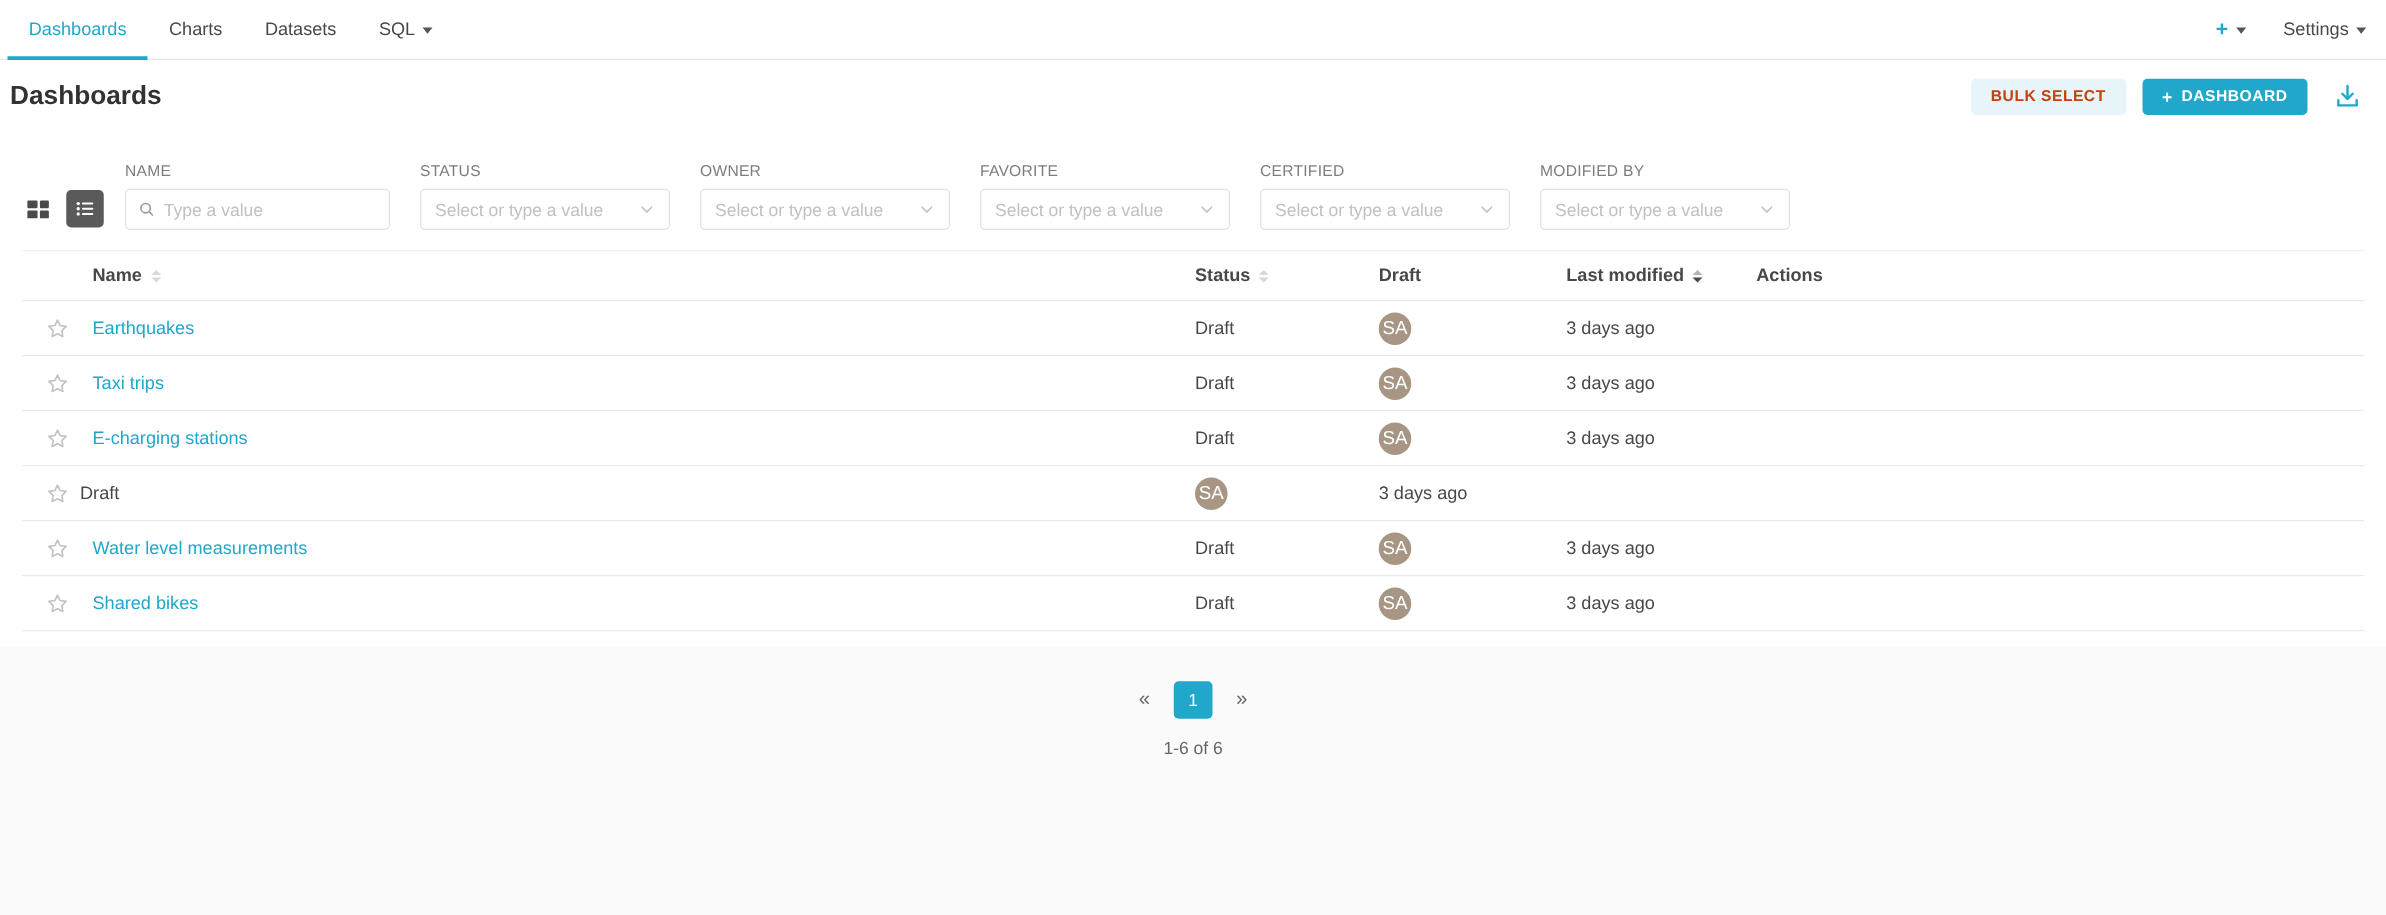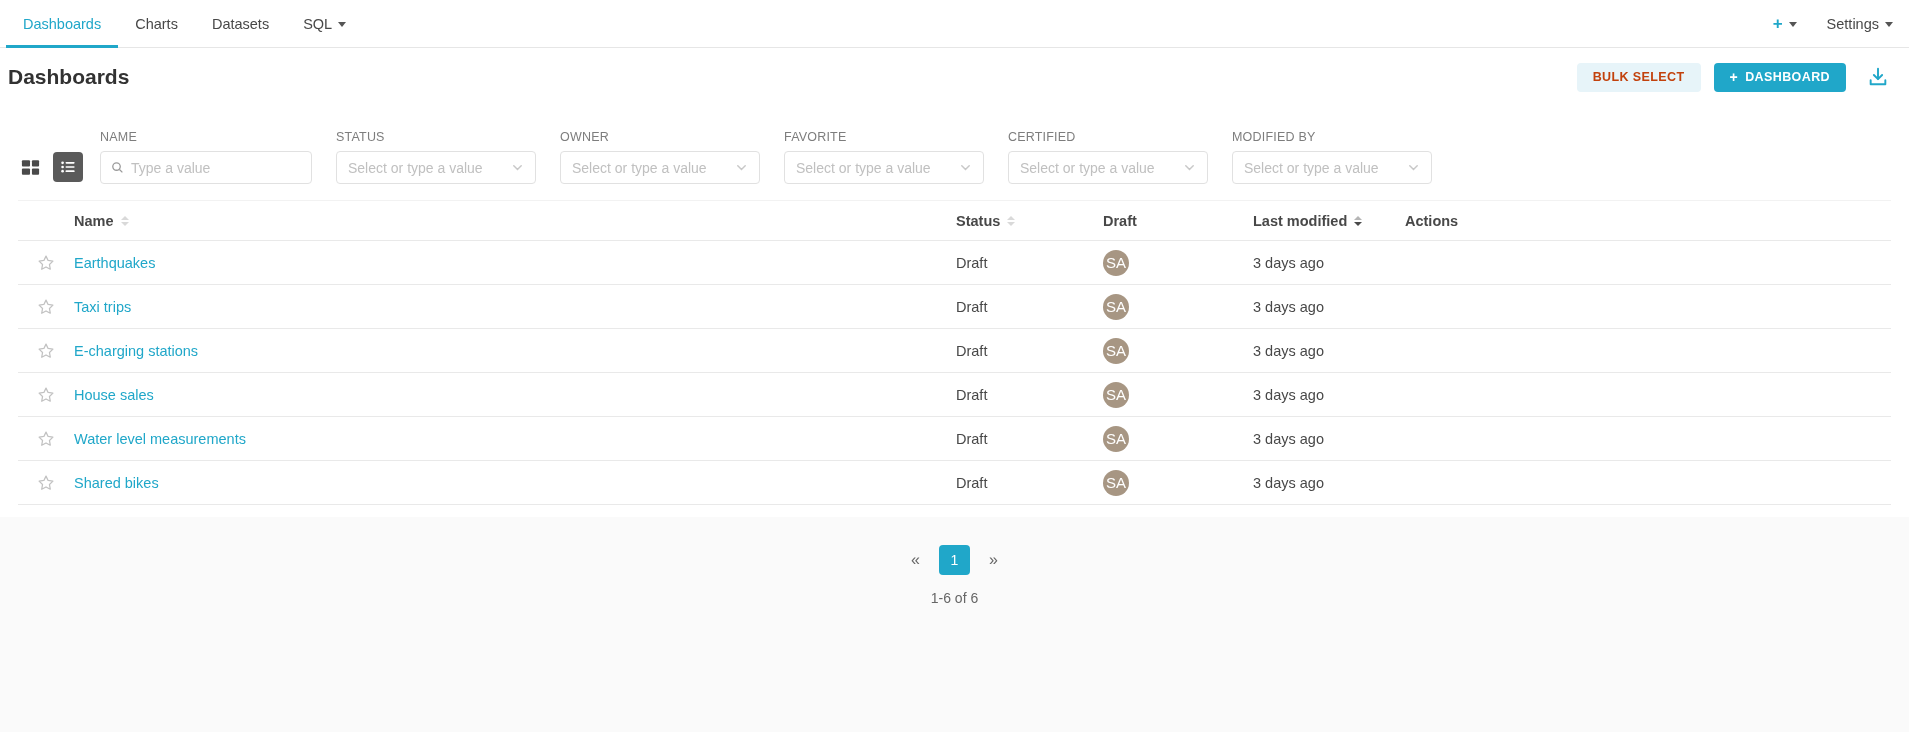--- a/index.html
+++ b/index.html
@@ -317,21 +317,20 @@
       <span class="cell">3 days ago</span>
       <span class="cell"></span>
     </div>
 
     <div class="tr">
       <span class="star-cell">
         <svg width="18" height="18" viewBox="0 0 24 24" fill="none" stroke="#c2c2c2" stroke-width="1.7" stroke-linejoin="round">
             <polygon points="12 2.8 14.8 8.6 21.2 9.5 16.6 14 17.7 20.3 12 17.3 6.3 20.3 7.4 14 2.8 9.5 9.2 8.6"></polygon>
           </svg>
       </span>
-      <span class="name-cell"><a>House sales</a></span>
       <span class="cell">Draft</span>
       <span class="cell">
           <span class="avatar">SA</span>
         </span>
       <span class="cell">3 days ago</span>
       <span class="cell"></span>
     </div>
 
     <div class="tr">
       <span class="star-cell">

